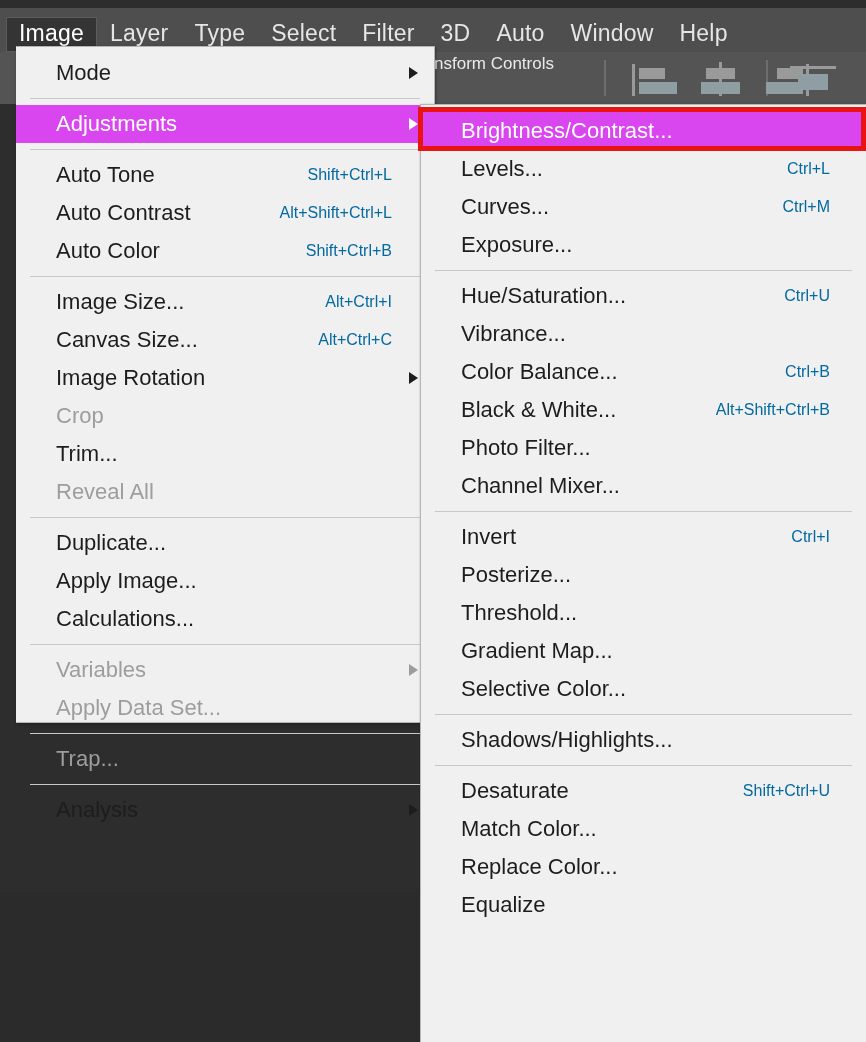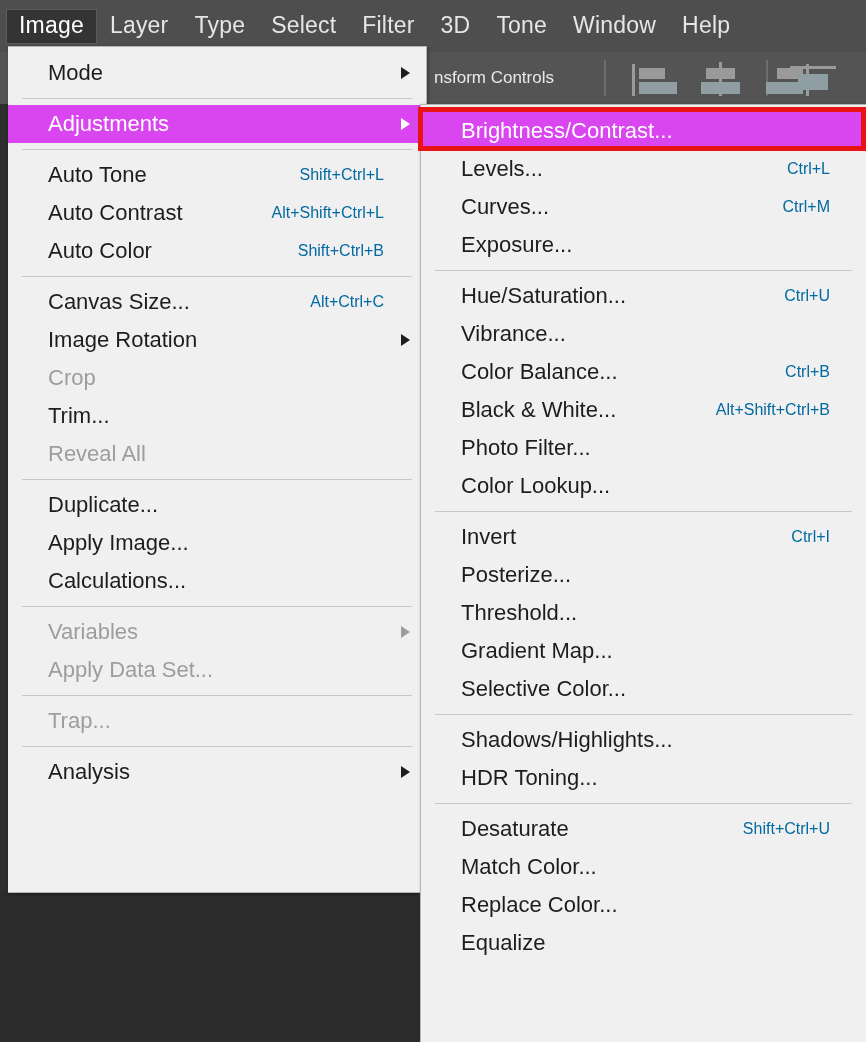--- a/index.html
+++ b/index.html
@@ -13,21 +13,21 @@
     height: 1042px;
     overflow: hidden;
     font-family: "Liberation Sans", sans-serif;
     background: #2d2d2d;
     user-select: none;
   }
 
   
   .menubar {
     position: absolute;
-    left: 0; top: 0;
+    left: 0; top: 8px;
     width: 866px; height: 52px;
     background: #4e4e4e;
     display: flex;
     align-items: center;
     padding-left: 6px;
     box-sizing: border-box;
   }
   .menubar-item {
     color: #e6e6e6;
     font-size: 23px;
@@ -44,21 +44,21 @@
 
   .optionsbar {
     position: absolute;
     left: 0; top: 52px;
     width: 866px; height: 52px;
     background: #545454;
     box-sizing: border-box;
   }
   .opt-label {
     position: absolute;
-    left: 425px; top: 16px;
+    left: 425px; top: 2px;
     color: #e9e9e9;
     font-size: 17px;
     white-space: nowrap;
     margin-left: 9px;
   }
   .opt-sep {
     position: absolute;
     top: 8px;
     width: 2px; height: 36px;
     background: #6d6d6d;
@@ -92,23 +92,23 @@
 
   
   .menu {
     position: absolute;
     background: #f0f0f0;
     border: 1px solid #b5b5b5;
     box-sizing: border-box;
     box-shadow: 1px 1px 3px rgba(0,0,0,.35);
   }
   #image-menu {
-    left: 8px; top: 46px;
+    left: 16px; top: 46px;
     width: 419px;
-    height: 847px;
+    height: 677px;
     border-left: none;
   }
   #adjust-submenu {
     left: 420px; top: 104px;
     width: 446px;
     height: 1010px;
     border-right: none;
   }
 
   .mi {
@@ -179,21 +179,21 @@
 
 <div id="app">
 
   <div class="menubar" id="menubar">
       <div class="menubar-item active">Image</div>
       <div class="menubar-item">Layer</div>
       <div class="menubar-item">Type</div>
       <div class="menubar-item">Select</div>
       <div class="menubar-item">Filter</div>
       <div class="menubar-item">3D</div>
-      <div class="menubar-item">Tone</div>
+      <div class="menubar-item">Auto</div>
       <div class="menubar-item">Window</div>
       <div class="menubar-item">Help</div>
     </div>
 
   <div class="optionsbar">
     <div class="opt-label">nsform Controls</div>
     <div class="opt-sep" style="left:604px"></div>
     <div class="opt-sep" style="left:766px"></div>
 
     <div class="align-group" style="left:630px">
@@ -245,20 +245,24 @@
       <div class="mi">
         <span class="label">Auto Contrast</span>
         <span class="accel">Alt+Shift+Ctrl+L</span>
       </div>
       <div class="mi">
         <span class="label">Auto Color</span>
         <span class="accel">Shift+Ctrl+B</span>
       </div>
       <div class="sep"></div>
       <div class="mi">
+        <span class="label">Image Size...</span>
+        <span class="accel">Alt+Ctrl+I</span>
+      </div>
+      <div class="mi">
         <span class="label">Canvas Size...</span>
         <span class="accel">Alt+Ctrl+C</span>
       </div>
       <div class="mi">
         <span class="label">Image Rotation</span>
         <span class="arrow"></span>
       </div>
       <div class="mi disabled">
         <span class="label">Crop</span>
       </div>
@@ -326,21 +330,21 @@
         <span class="accel">Ctrl+B</span>
       </div>
       <div class="mi">
         <span class="label">Black &amp; White...</span>
         <span class="accel">Alt+Shift+Ctrl+B</span>
       </div>
       <div class="mi">
         <span class="label">Photo Filter...</span>
       </div>
       <div class="mi">
-        <span class="label">Color Lookup...</span>
+        <span class="label">Channel Mixer...</span>
       </div>
       <div class="sep"></div>
       <div class="mi">
         <span class="label">Invert</span>
         <span class="accel">Ctrl+I</span>
       </div>
       <div class="mi">
         <span class="label">Posterize...</span>
       </div>
       <div class="mi">
@@ -349,23 +353,20 @@
       <div class="mi">
         <span class="label">Gradient Map...</span>
       </div>
       <div class="mi">
         <span class="label">Selective Color...</span>
       </div>
       <div class="sep"></div>
       <div class="mi">
         <span class="label">Shadows/Highlights...</span>
       </div>
-      <div class="mi">
-        <span class="label">HDR Toning...</span>
-      </div>
       <div class="sep"></div>
       <div class="mi">
         <span class="label">Desaturate</span>
         <span class="accel">Shift+Ctrl+U</span>
       </div>
       <div class="mi">
         <span class="label">Match Color...</span>
       </div>
       <div class="mi">
         <span class="label">Replace Color...</span>

